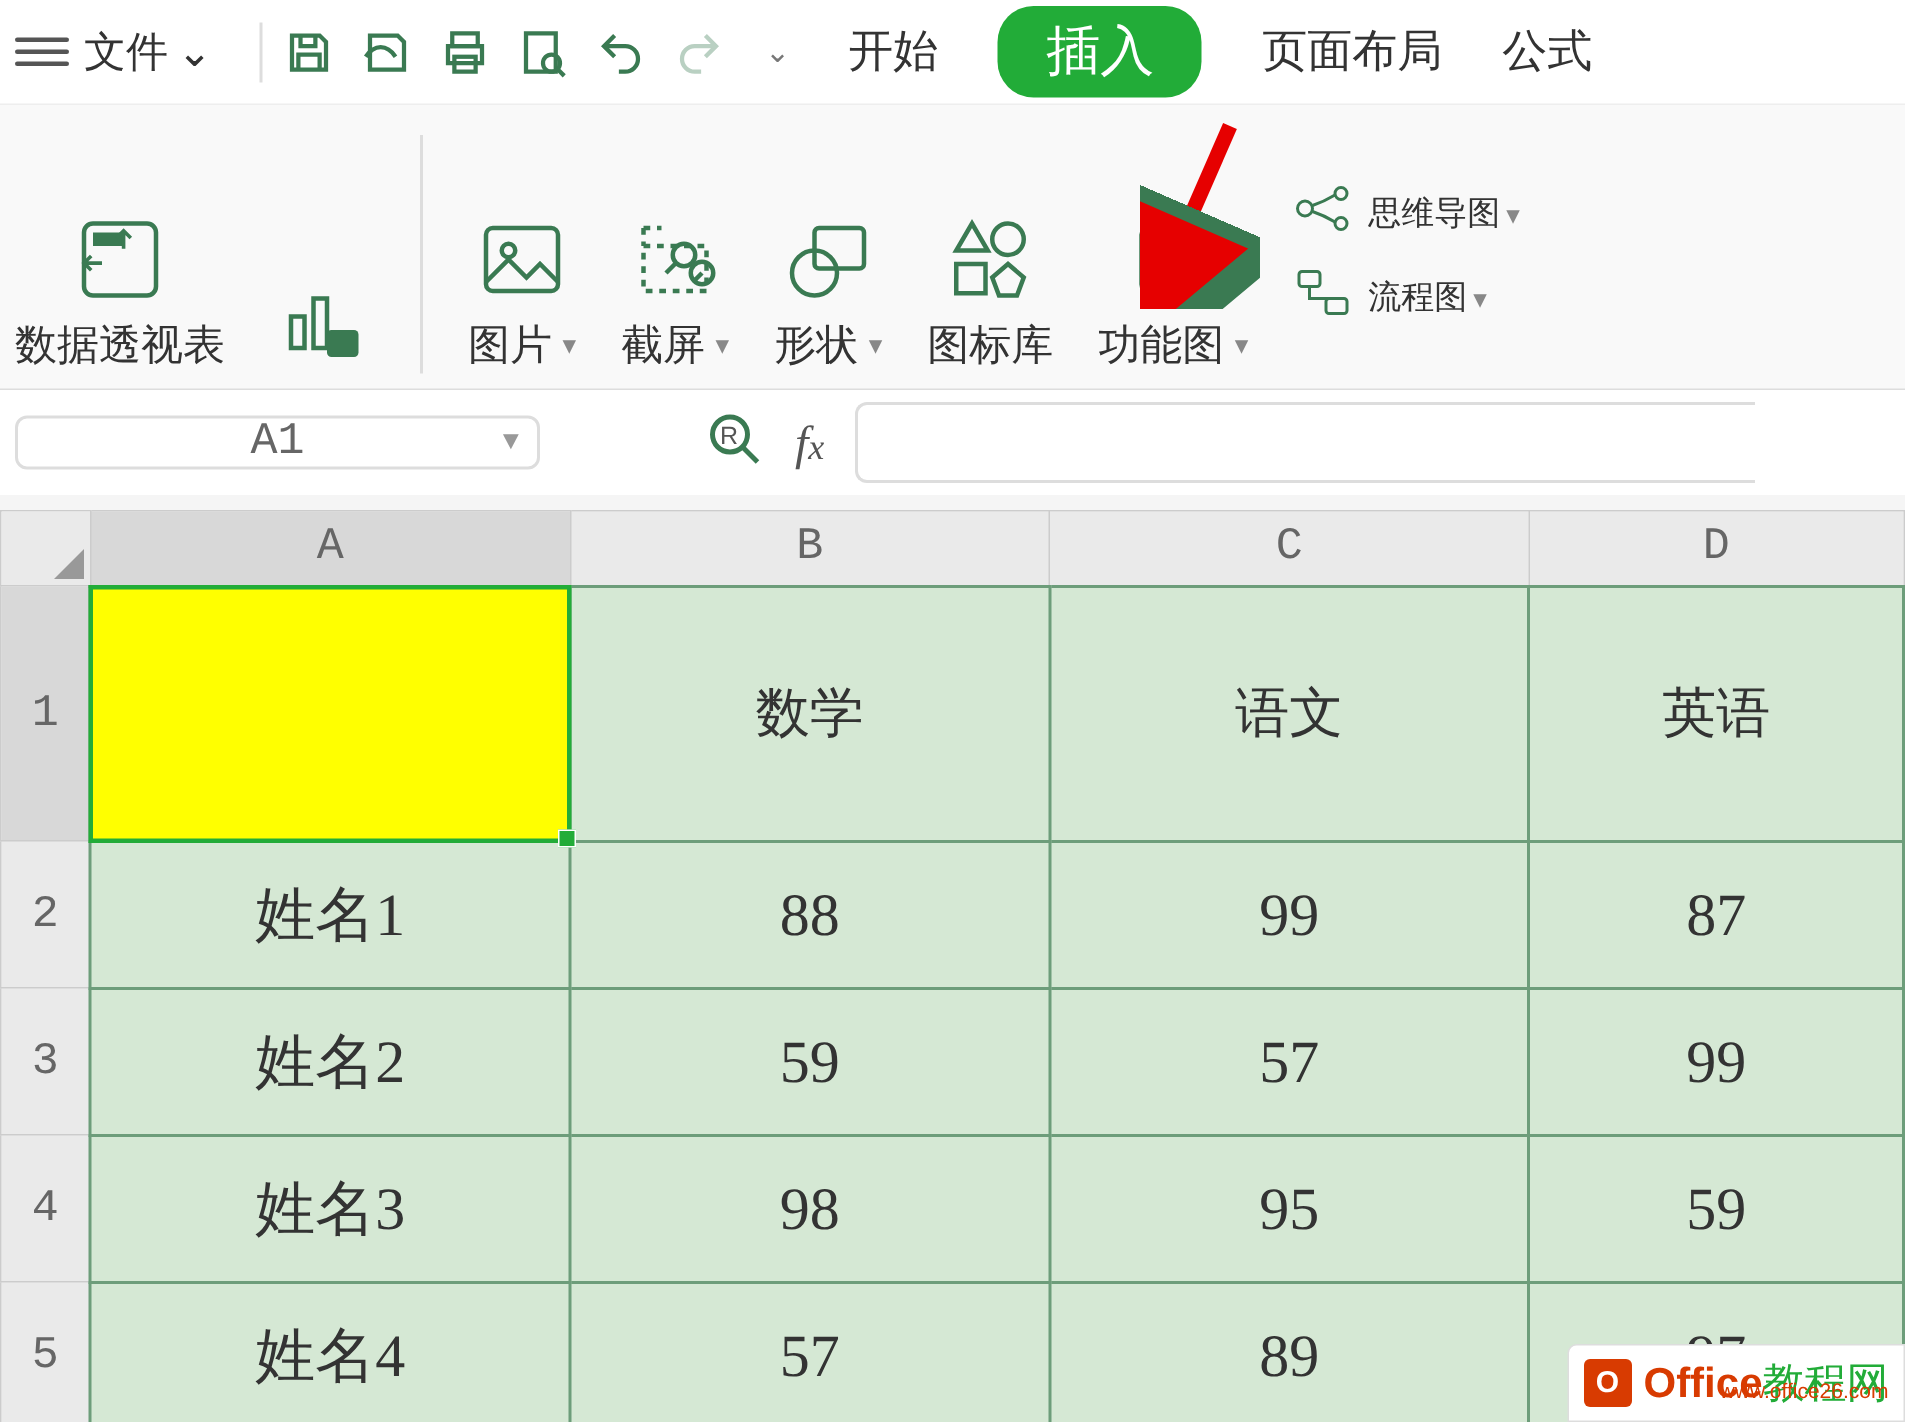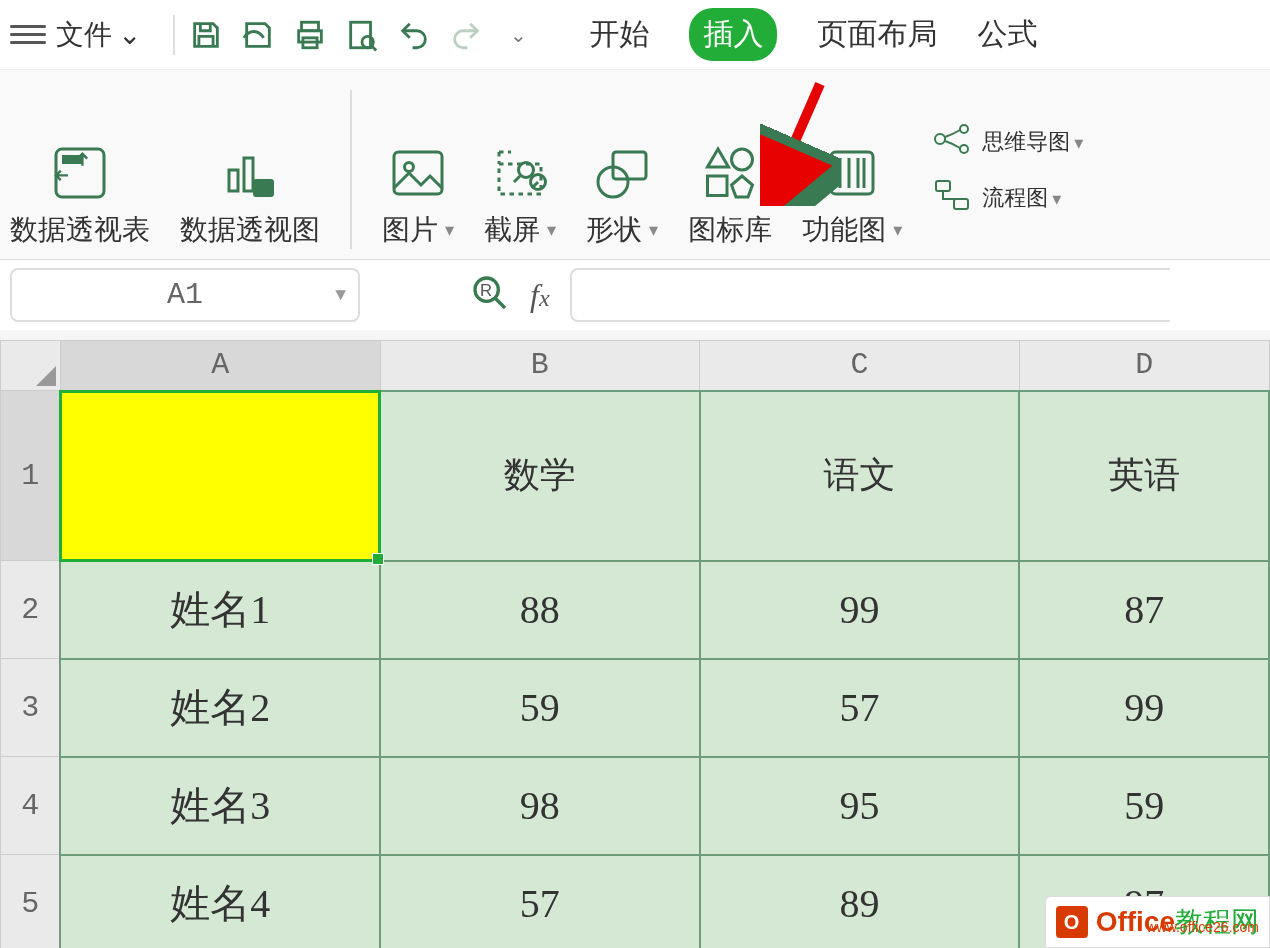--- a/index.html
+++ b/index.html
@@ -18,38 +18,38 @@
   align-items: center;
   padding: 0 10px;
   border-bottom: 1px solid #eee;
 }
 .hamburger { width:36px; display:flex; flex-direction:column; gap:5px; margin-right:10px;}
 .hamburger span { height:3px; background:#555; border-radius:2px;}
 .file-btn { font-size:28px; color:#333; display:flex; align-items:center; gap:6px; margin-right:20px;}
 .vdiv { width:2px; height:40px; background:#ddd; margin:0 12px;}
 .qa-group { display:flex; gap:14px; align-items:center;}
 .qa-icon { width:38px; height:38px; display:flex; align-items:center; justify-content:center;}
-.tabs { display:flex; gap:40px; margin-left:52px; align-items:center;}
+.tabs { display:flex; gap:40px; margin-left:28px; align-items:center;}
 .tab { font-size:30px; color:#333;}
-.tab-active { background:#22ac38; color:#fff; padding:6px 14px; border-radius:24px; font-size:30px;}
+.tab-active { background:#22ac38; color:#fff; padding:6px 32px; border-radius:24px; font-size:36px;}
 .ribbon {
   background:#f9f9f9;
   height:190px;
   display:flex;
   padding:20px 10px 10px 10px;
   gap:30px;
   border-bottom:1px solid #ddd;
 }
 .rbtn { display:flex; flex-direction:column; align-items:center; justify-content:flex-end; gap:3px;}
 .rbtn .ic { width:70px; height:70px; display:flex; align-items:center; justify-content:center;}
 .rbtn .lbl { font-size:28px; color:#333; display:flex; align-items:center; gap:3px;}
 .rbtn-col { display:flex; flex-direction:column; gap:18px; justify-content:center;}
 .rbtn-sm { display:flex; align-items:center; gap:10px; font-size:22px; color:#333;}
 .name-fx-row { height:70px; display:flex; align-items:center; padding:10px 0 10px 10px; background:#fff;}
-.namebox { width:350px; height:54px; border:2px solid #ddd; border-radius:8px; display:flex; align-items:center; justify-content:center; font-size:30px; color:#666; position:relative; font-family:"Courier New",monospace;}
+.namebox { width:350px; height:36px; border:2px solid #ddd; border-radius:8px; display:flex; align-items:center; justify-content:center; font-size:30px; color:#666; position:relative; font-family:"Courier New",monospace;}
 .namebox .dd { position:absolute; right:12px; color:#999; font-size:18px;}
 .fx-group { display:flex; align-items:center; gap:20px; margin-left:110px;}
 .fx-input { height:54px; border:2px solid #ddd; border-radius:8px 0 0 8px; border-right:none; flex:1; min-width:600px; background:#fff;}
 .grid-area { position:relative; background:#fff; margin-top:10px;}
 table.sheet { border-collapse:collapse; width:100%;}
 .colhead { background:#eaeaea; height:50px; font-size:30px; color:#666; text-align:center; font-family:"Courier New",monospace; border:1px solid #ccc;}
 .colhead.active { background:#d8d8d8;}
 .rowhead { background:#eaeaea; width:60px; font-size:30px; color:#666; text-align:center; font-family:"Courier New",monospace; border:1px solid #ccc;}
 .rowhead.active { background:#d8d8d8;}
 .corner { background:#eaeaea; border:1px solid #ccc; position:relative;}
@@ -142,21 +142,20 @@
     <div class="lbl">数据透视表</div>
   </div>
   <div class="rbtn">
     <div class="ic">
         <svg width="60" height="60" viewBox="0 0 40 40">
           <rect x="6" y="18" width="6" height="14"></rect>
           <rect x="16" y="10" width="6" height="22"></rect>
           <rect x="22" y="24" width="14" height="12" rx="2" fill="#3a7a52" stroke="none"></rect>
         </svg>
       </div>
-    <div class="lbl">数据透视图</div>
   </div>
   <div style="width:2px;background:#ddd;"></div>
   <div class="rbtn">
     <div class="ic">
         <svg width="60" height="60" viewBox="0 0 40 40">
           <rect x="4" y="6" width="32" height="28" rx="3"></rect>
           <circle cx="14" cy="16" r="3"></circle>
           <path d="M4 30l10-10 8 8 6-6 8 8"></path>
         </svg>
       </div>

